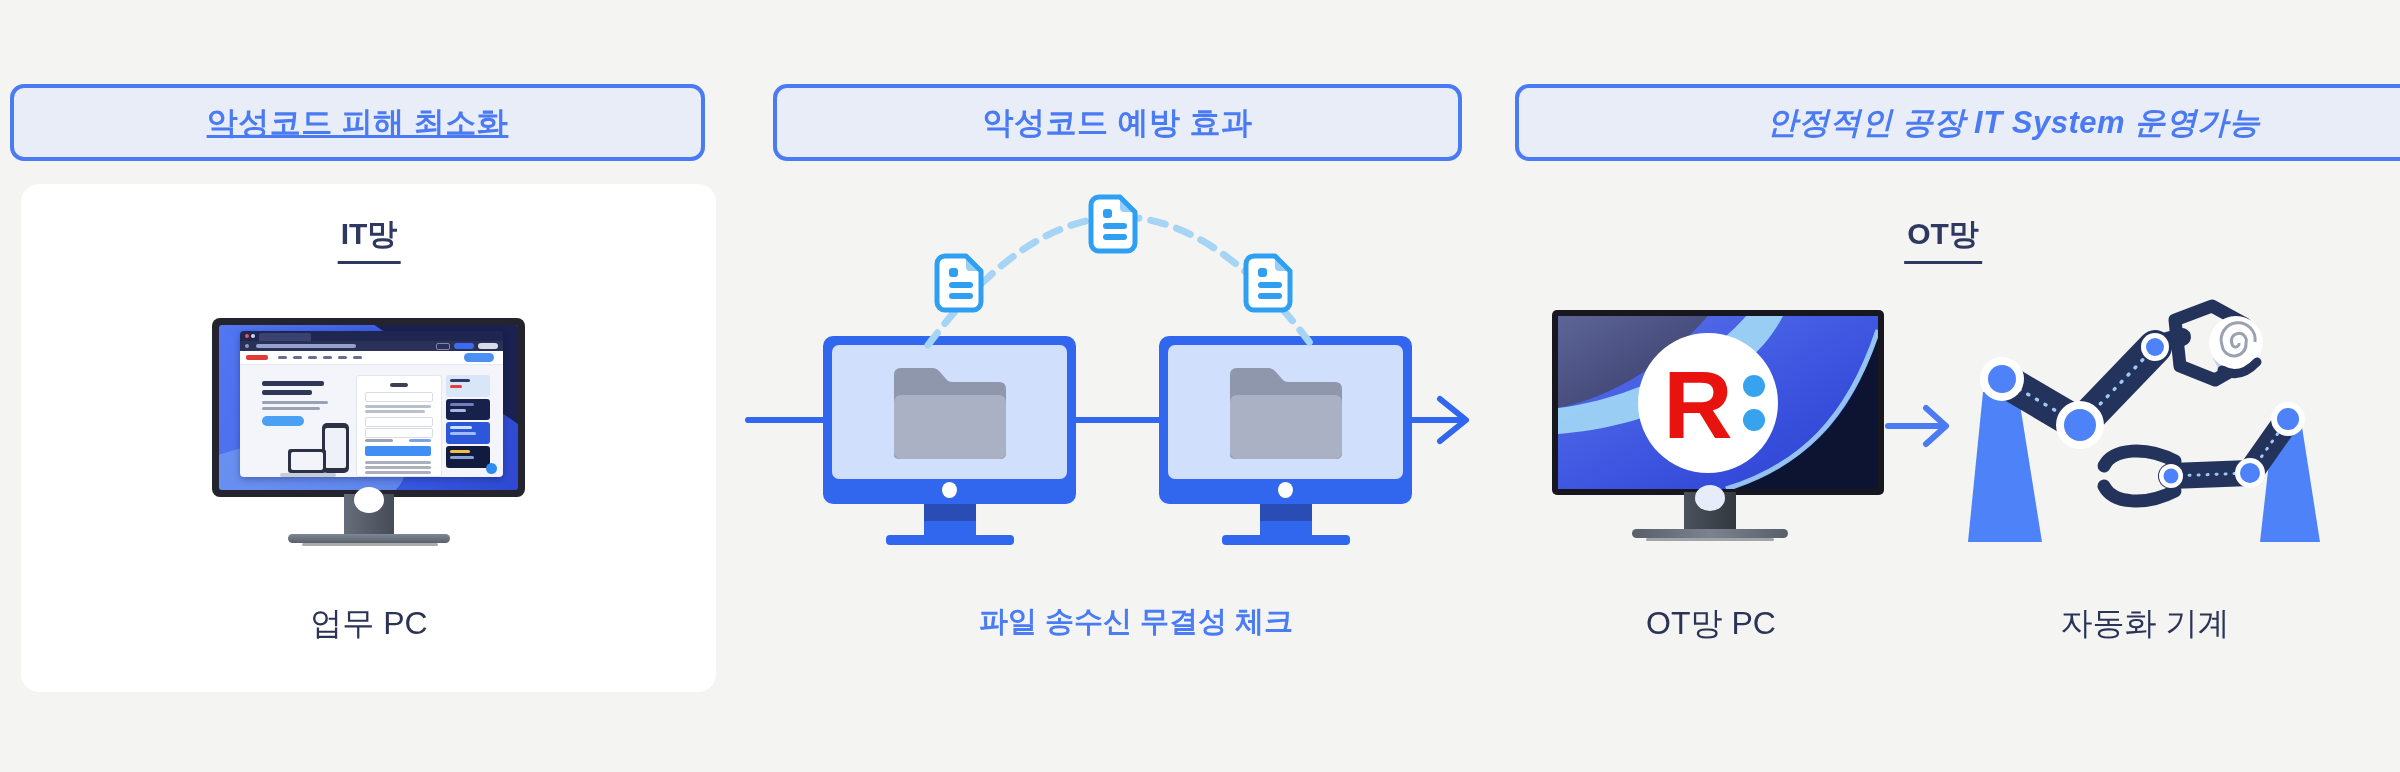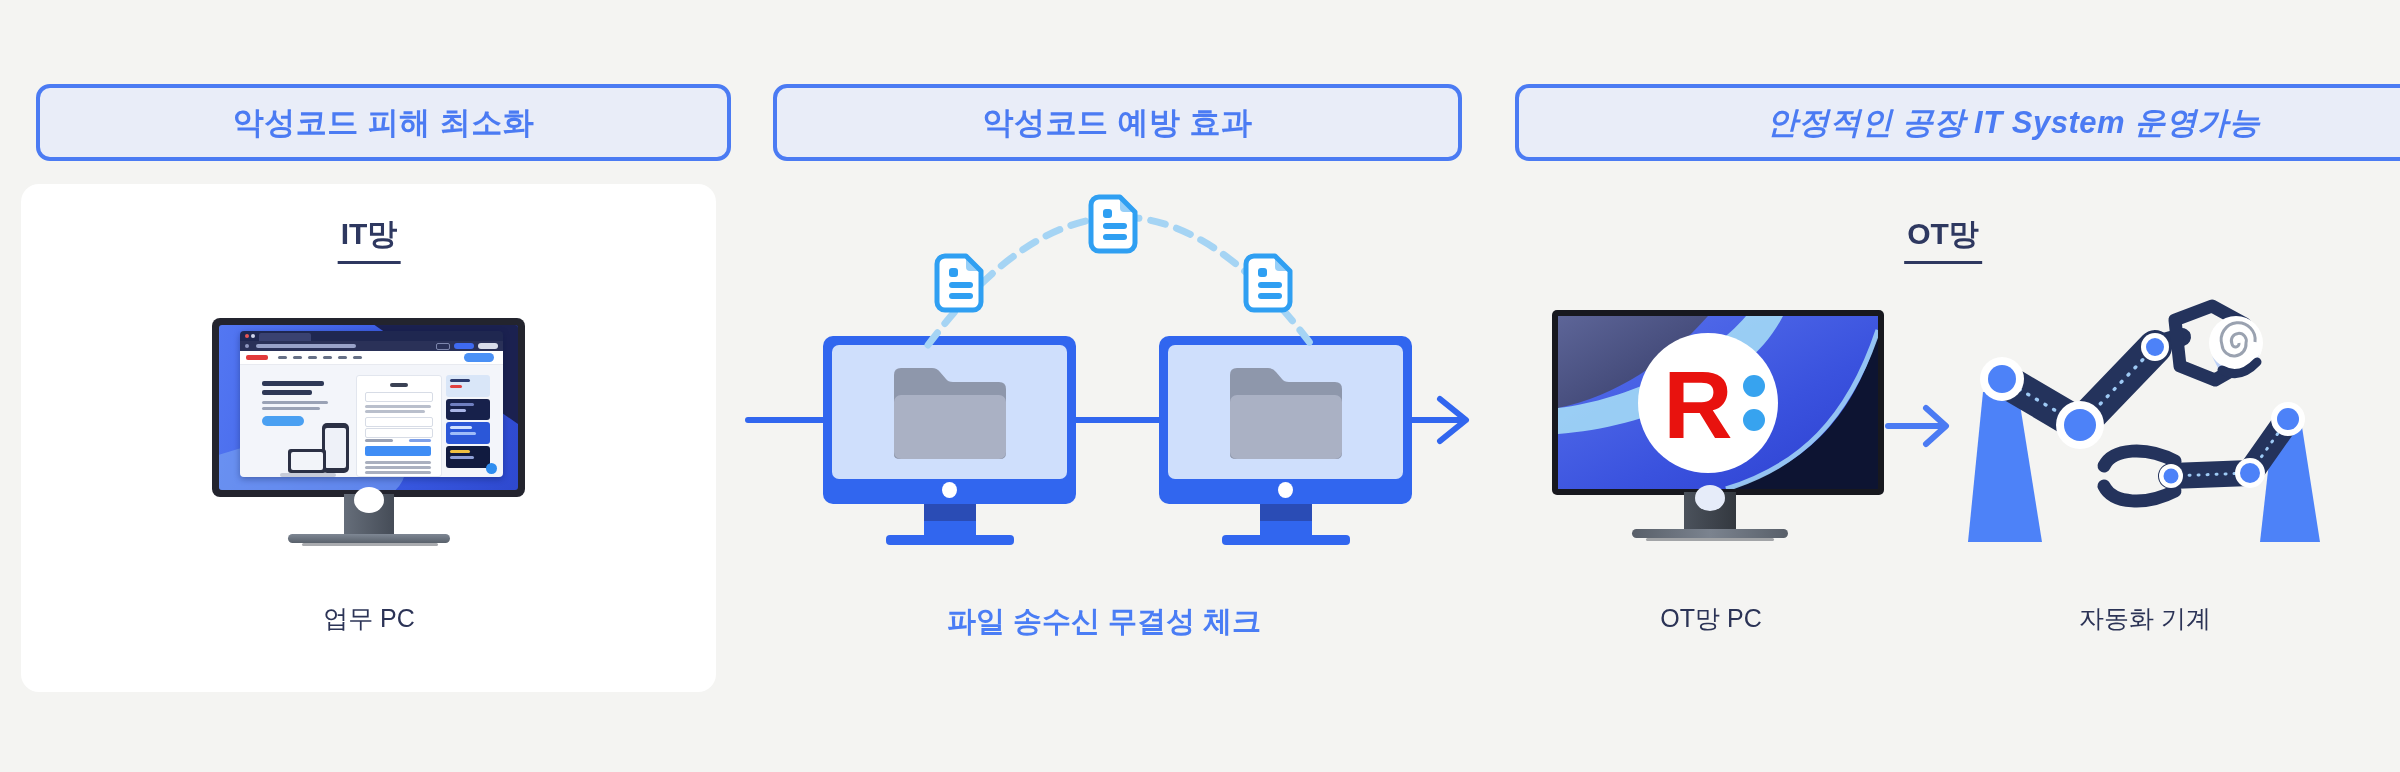--- a/index.html
+++ b/index.html
@@ -11,21 +11,21 @@
        border:4px solid #4b7bf3;border-radius:14px;background:#e9edf8;
        display:flex;align-items:center;justify-content:center;
        font-size:31px;font-weight:800;color:#4b7bf3;letter-spacing:.5px;}
   
   .card-left{position:absolute;left:21px;top:184px;width:695px;height:508px;background:#ffffff;border-radius:18px;}
   
   .netlabel{position:absolute;top:214px;transform:translateX(-50%);
             font-size:30px;font-weight:800;color:#2e3860;
             border-bottom:3px solid #2e3860;padding:0 3px 6px;}
   .devlabel{position:absolute;top:602px;transform:translateX(-50%);
-            font-size:25px;font-weight:500;color:#2b3356;white-space:nowrap;}
+            font-size:32px;font-weight:500;color:#2b3356;white-space:nowrap;}
   .caption{position:absolute;top:602px;transform:translateX(-50%);
            font-size:29px;font-weight:700;color:#4a7df5;white-space:nowrap;}
   
   .bmon{position:absolute;width:253px;height:168px;background:#3166ef;border-radius:10px;z-index:2;}
   .bscreen{position:absolute;left:9px;top:9px;width:235px;height:134px;background:#cfdffc;border-radius:7px;}
   .bbtn{position:absolute;left:119px;top:146px;width:15px;height:16px;background:#ffffff;border-radius:50%;}
   .bneck1{position:absolute;width:52px;height:17px;background:#2a4cb5;z-index:2;}
   .bneck2{position:absolute;width:52px;height:16px;background:#3166ef;z-index:2;}
   .bbase{position:absolute;width:128px;height:10px;background:#3166ef;border-radius:4px;z-index:2;}
   
@@ -54,21 +54,21 @@
   .gshadow{position:absolute;z-index:2;background:rgba(40,45,55,.4);border-radius:2px;}
   
   .otframe{position:absolute;left:1552px;top:310px;width:332px;height:185px;background:#17181f;border-radius:5px;z-index:2;}
   svg text{font-family:"Liberation Sans","DejaVu Sans",sans-serif;}
 </style>
 </head>
 <body>
 
 <div id="canvas">
 
-  <div class="hdr" style="left:36px;width:695px;">
+  <div class="hdr" style="left:10px;width:695px;text-decoration:underline;">
     <span>악성코드 피해 최소화</span>
   </div>
   <div class="hdr" style="left:773px;width:689px;">
     <span>악성코드 예방 효과</span>
   </div>
   <div class="hdr" style="left:1515px;width:997px;font-style:italic;">
     <span>안정적인 공장 IT System 운영가능</span>
   </div>
 
   <div class="card-left"></div>
@@ -194,21 +194,21 @@
         <rect x="11" y="29" width="24" height="6" rx="3" fill="#2f9ff2"></rect>
         <rect x="11" y="40" width="24" height="6" rx="3" fill="#2f9ff2"></rect>
       </g>
     </defs>
     <path d="M48 165 Q239 -90 430 163" fill="none" stroke="#a5d4f4" stroke-width="7" stroke-linecap="round" stroke-dasharray="15 12"></path>
     <use href="#fdoc" x="58" y="73"></use>
     <use href="#fdoc" x="212" y="14"></use>
     <use href="#fdoc" x="367" y="73"></use>
   </svg>
 
-  <div class="caption" style="left:1104px;">파일 송수신 무결성 체크</div>
+  <div class="caption" style="left:1136px;">파일 송수신 무결성 체크</div>
 
   <div class="netlabel" style="left:1943px;z-index:2;">OT망</div>
 
   <div class="otframe">
     <svg class="abs" style="left:6px;top:6px;" width="320" height="173" viewBox="0 0 320 173">
       <defs>
         <linearGradient id="otbase" x1="0" y1="0" x2="1" y2="1">
           <stop offset="0" stop-color="#5a74ee"></stop>
             <stop offset="0.6" stop-color="#3a52de"></stop>
             <stop offset="1" stop-color="#2b3ecf"></stop>

